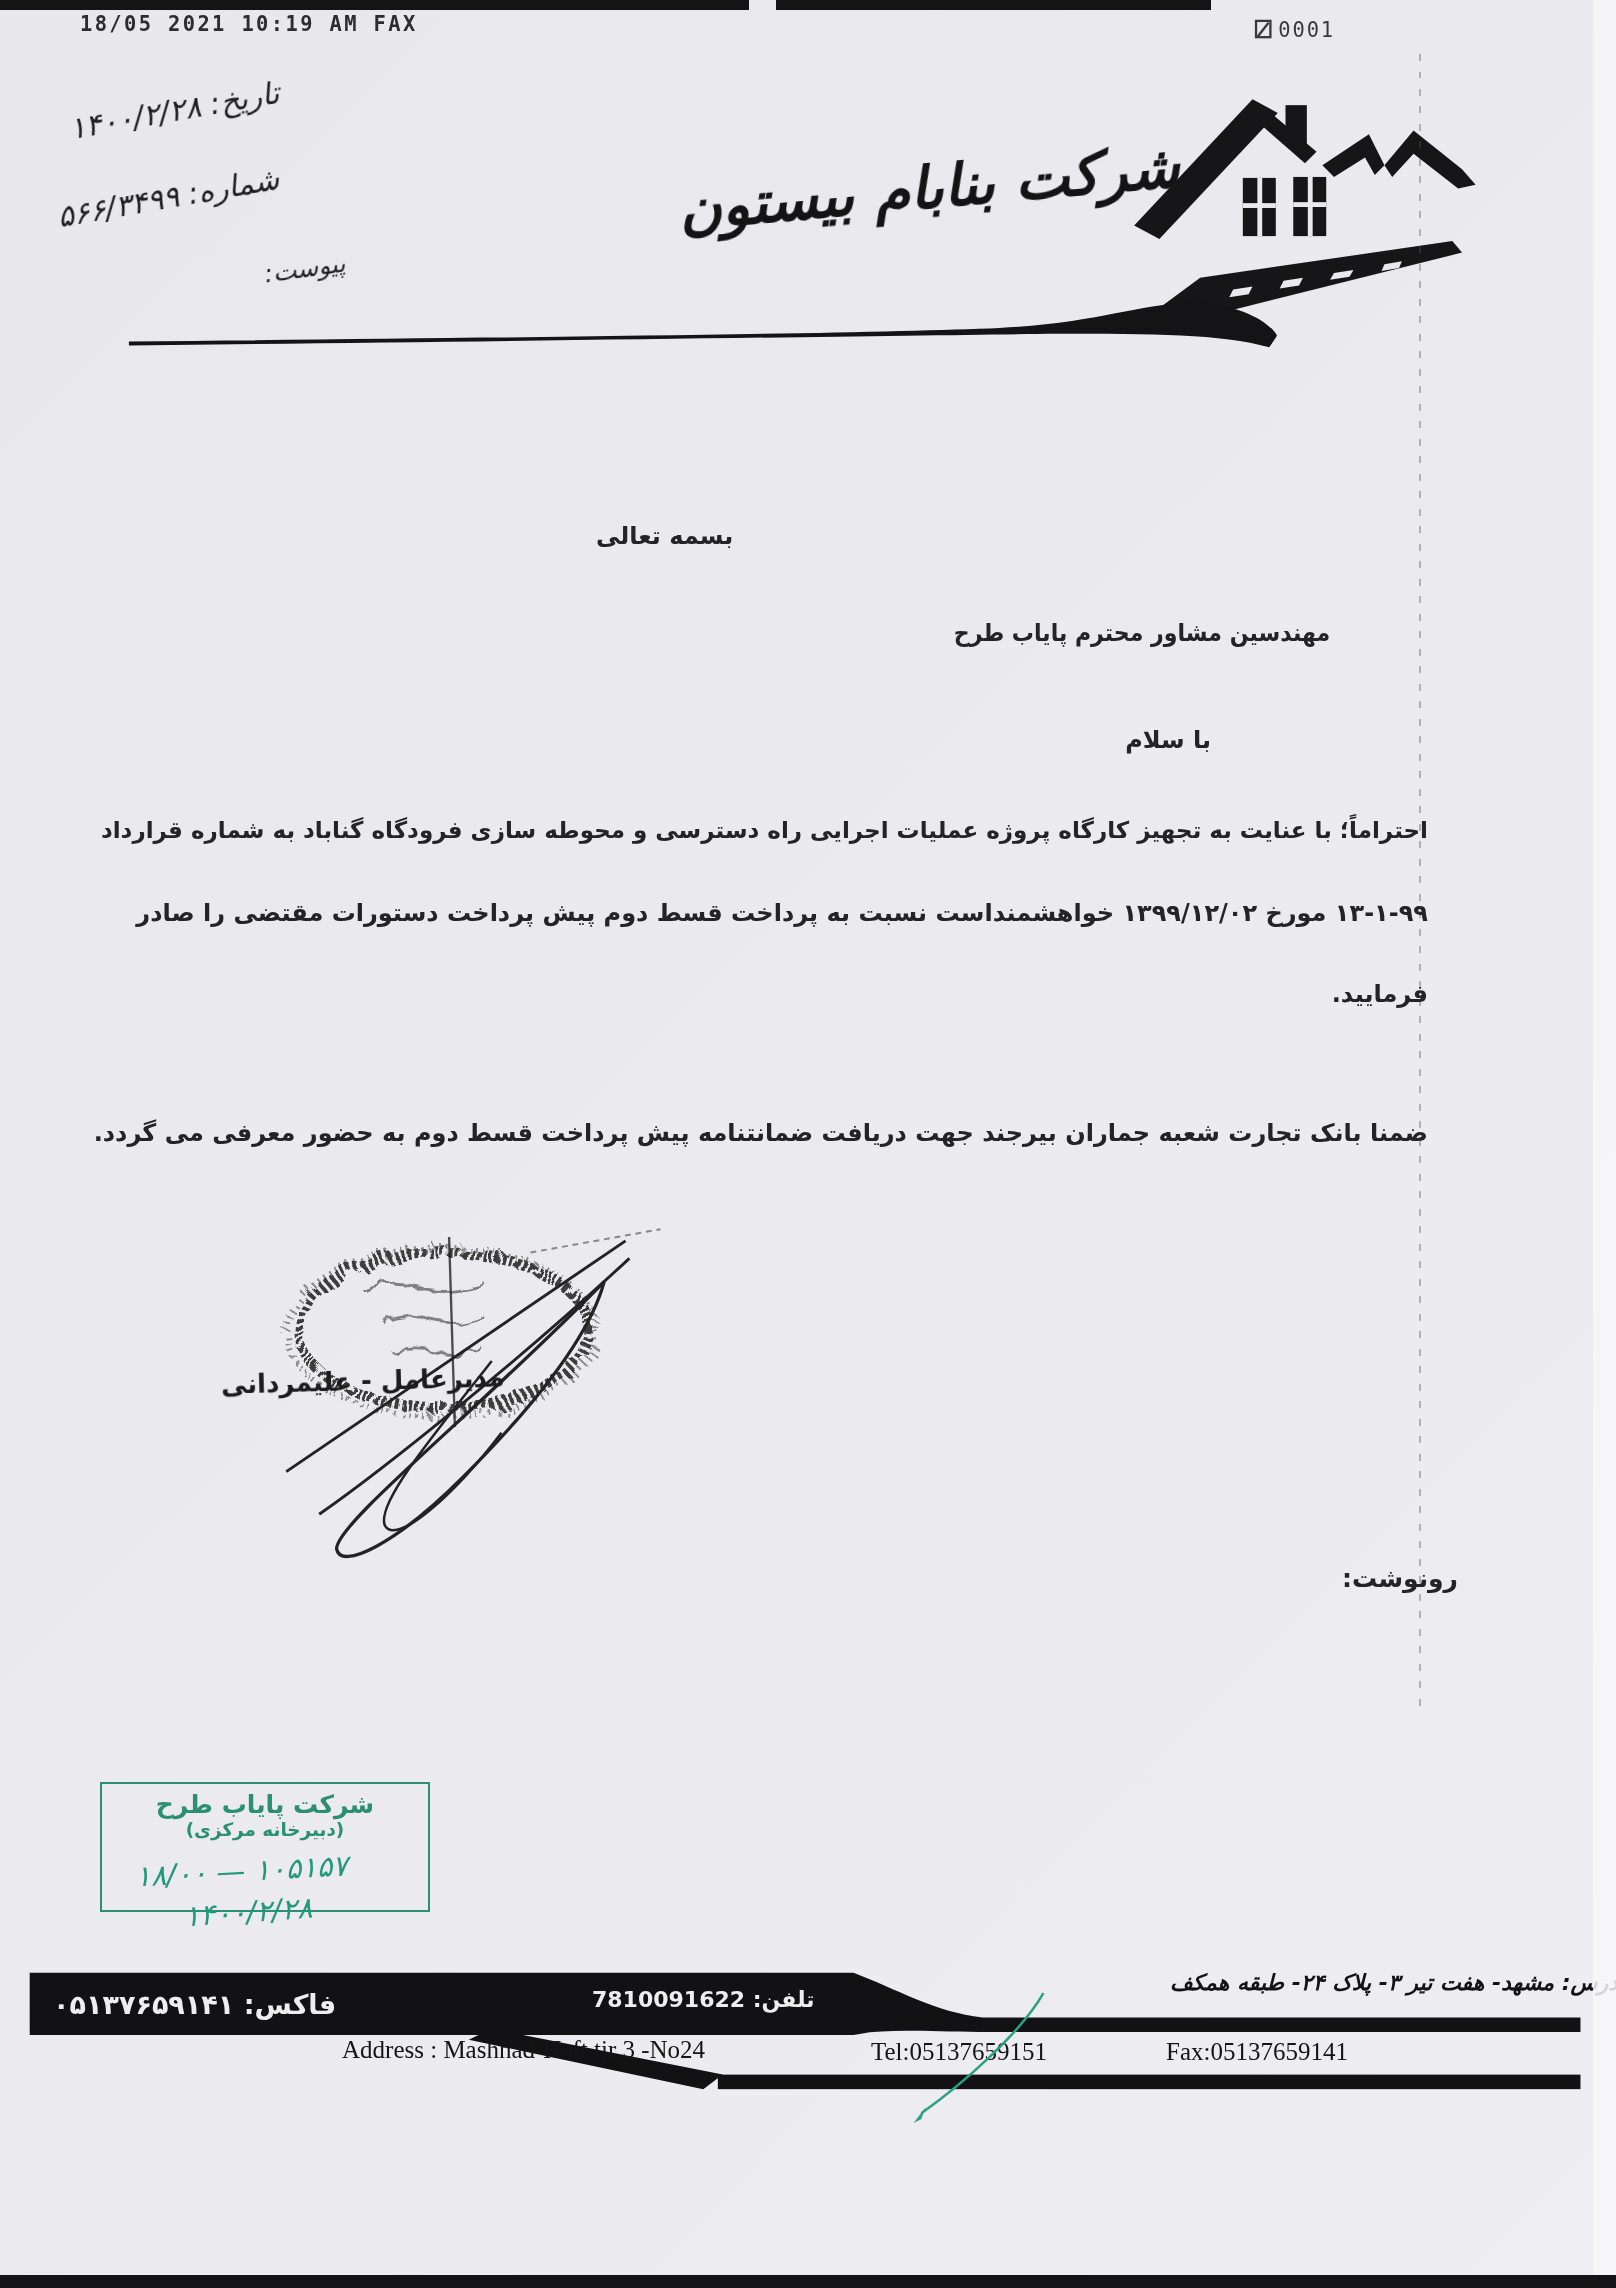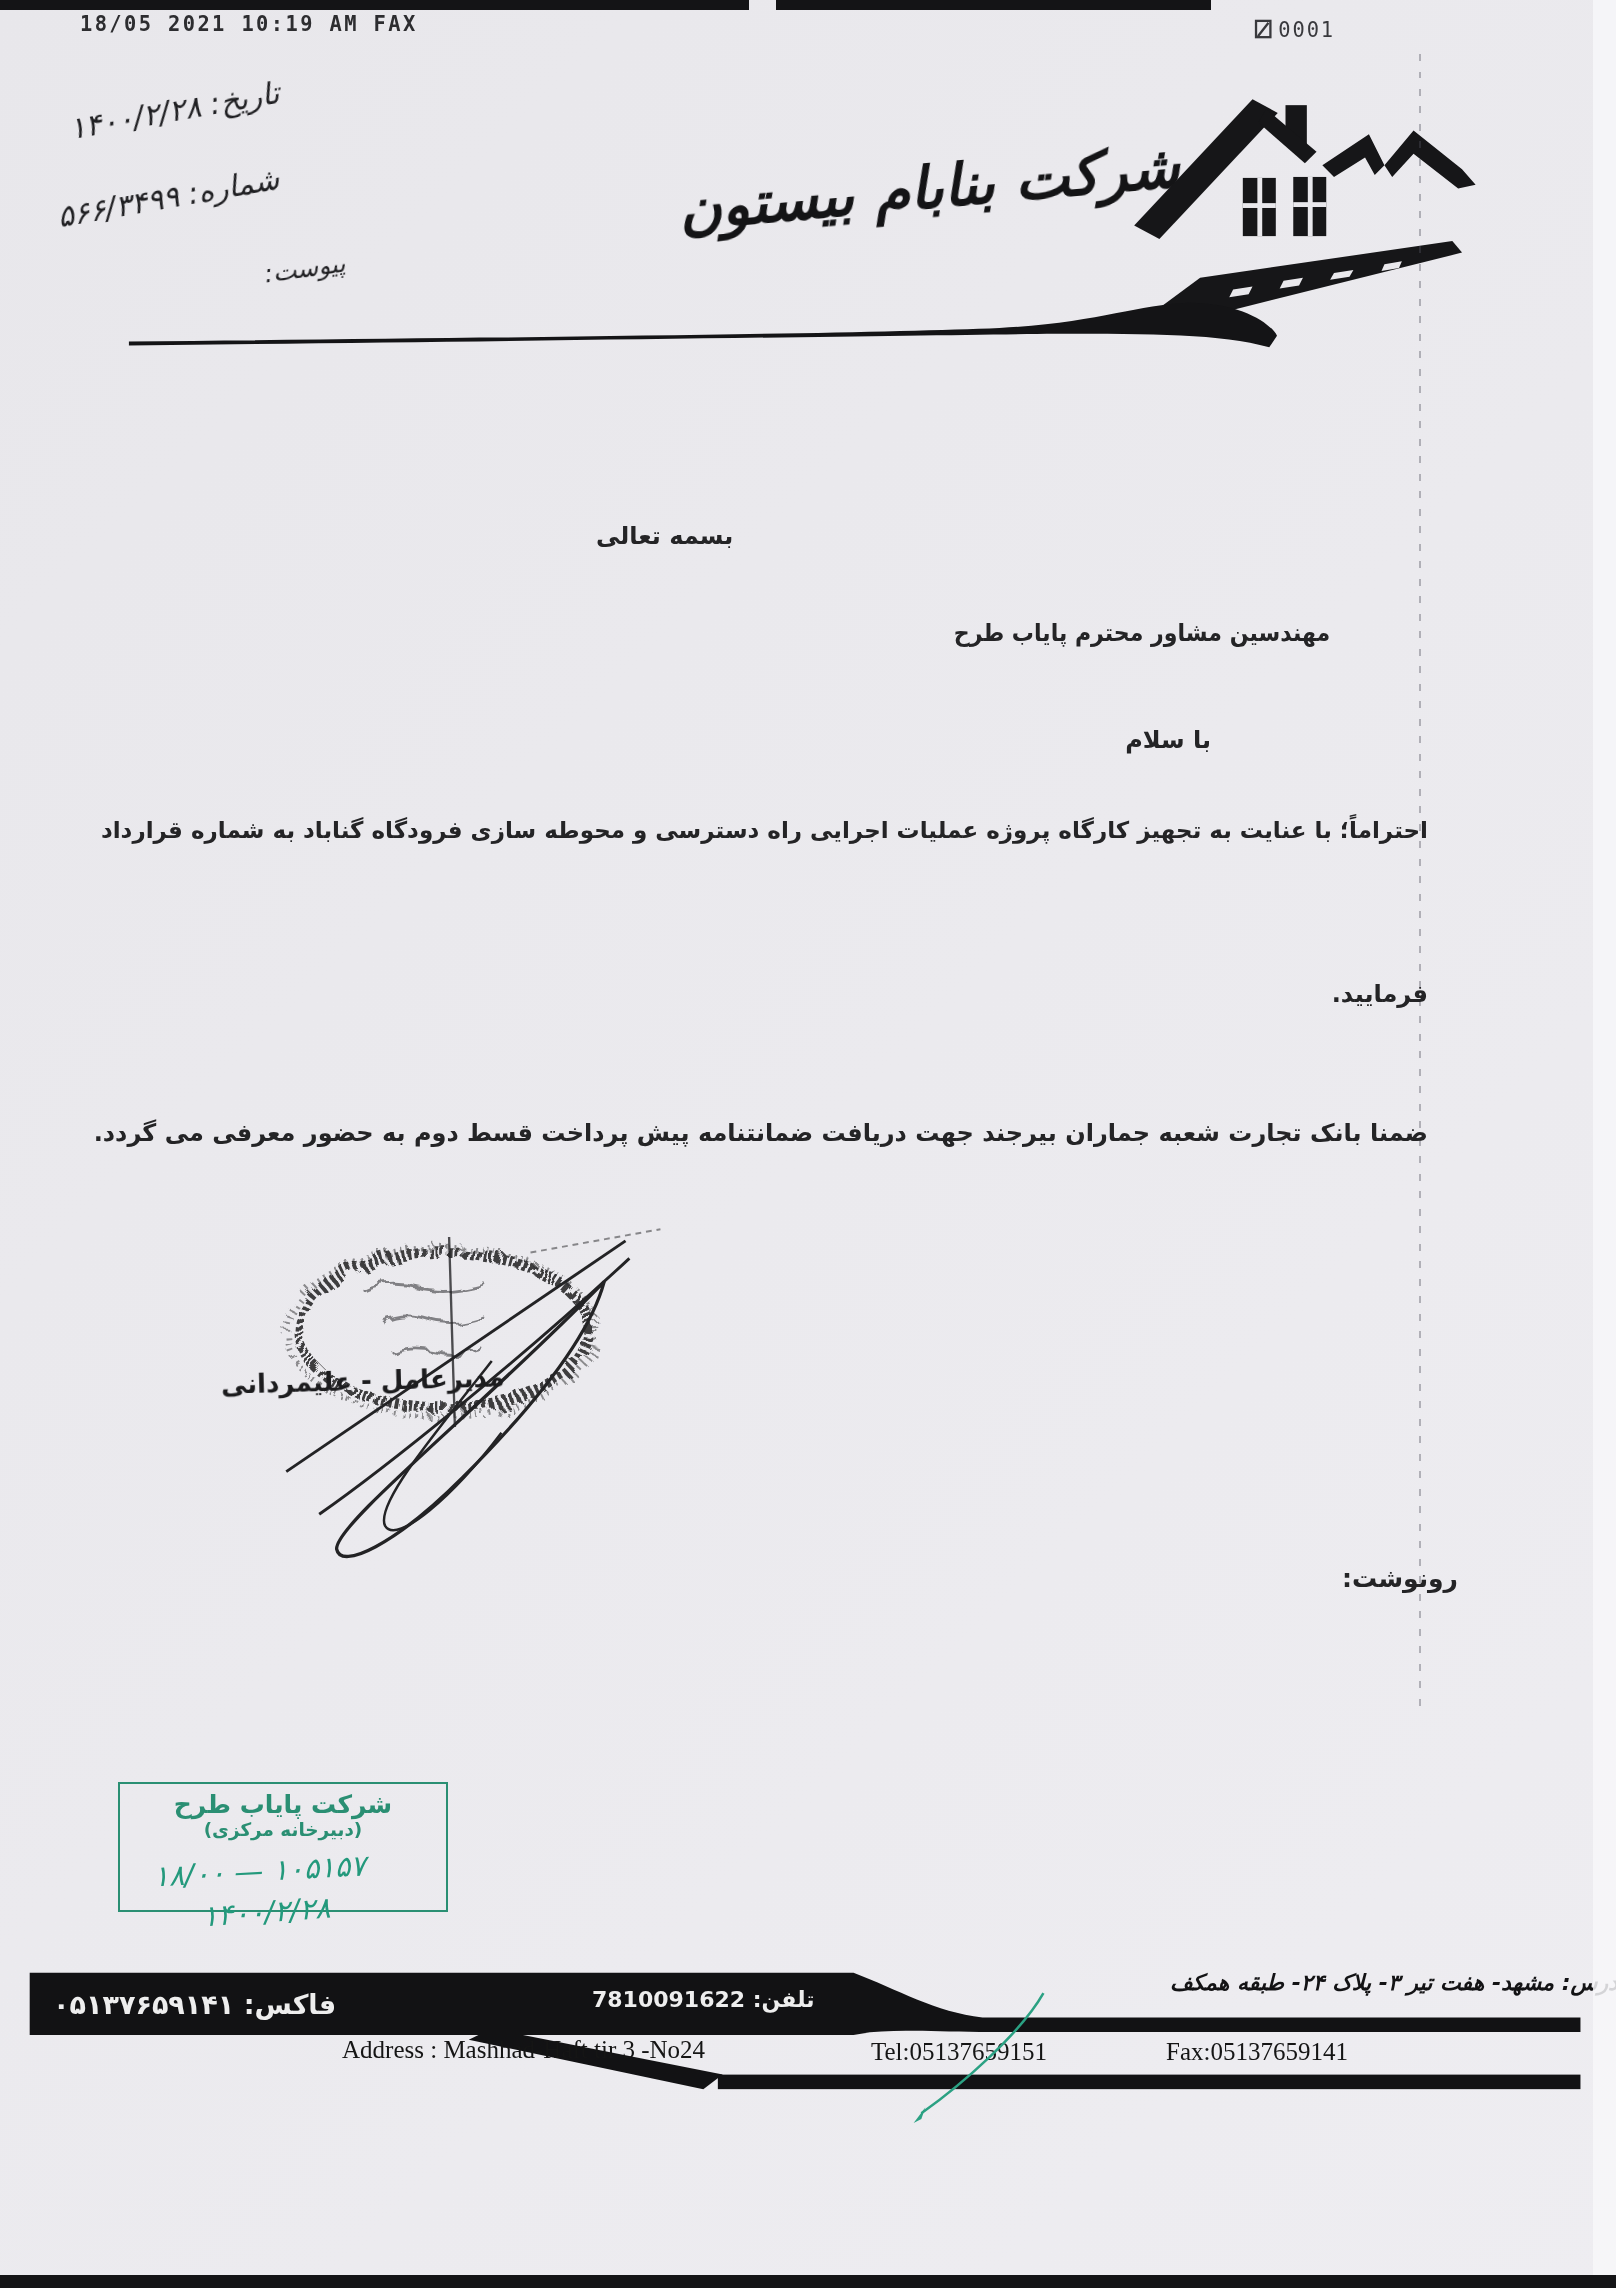--- a/index.html
+++ b/index.html
@@ -91,20 +91,21 @@
 
   <div class="abs fold" style="left:1419px;top:54px;height:1654px;"></div>
 
   <div class="abs fa bold scan" style="left:596px;top:522px;font-size:24px;">بسمه تعالی</div>
 
   <div class="abs fa bold scan" style="right:321px;top:619px;font-size:24px;transform:scaleX(.92);transform-origin:right center;">مهندسین مشاور محترم پایاب طرح</div>
 
   <div class="abs fa bold scan" style="right:440px;top:726px;font-size:24px;">با سلام</div>
 
   <div class="abs fa scan" style="right:223px;top:817px;font-size:23px;font-weight:600;">احتراماً؛ با عنایت به تجهیز کارگاه پروژه عملیات اجرایی راه دسترسی و محوطه سازی فرودگاه گناباد به شماره قرارداد</div>
+  <div class="abs fa scan" style="right:223px;top:899px;font-size:24px;font-weight:600;">۱۳-۱-۹۹ مورخ ۱۳۹۹/۱۲/۰۲ خواهشمنداست نسبت به پرداخت قسط دوم پیش پرداخت دستورات مقتضی را صادر</div>
   <div class="abs fa scan" style="right:223px;top:980px;font-size:24px;font-weight:600;">فرمایید.</div>
   <div class="abs fa scan" style="right:223px;top:1119px;font-size:24px;font-weight:600;">ضمنا بانک تجارت شعبه جماران بیرجند جهت دریافت ضمانتنامه پیش پرداخت قسط دوم به حضور معرفی می گردد.</div>
 
   <svg class="abs" style="left:199px;top:1225px;" width="475" height="340" viewBox="0 0 490 350">
     <defs>
       <filter id="rough" x="-20%" y="-20%" width="140%" height="140%">
         <feTurbulence type="fractalNoise" baseFrequency="0.055" numOctaves="2" result="n"></feTurbulence>
         <feDisplacementMap in="SourceGraphic" in2="n" scale="16"></feDisplacementMap>
         <feGaussianBlur stdDeviation="0.6"></feGaussianBlur>
       </filter>
@@ -124,21 +125,21 @@
       <path d="M418,58 C292,188 140,308 142,334 C146,356 202,330 272,260 C342,190 402,118 418,58" stroke-width="3.4"></path>
       <path d="M302,140 C232,228 182,290 192,310 C204,330 262,280 312,214" stroke-width="2.6"></path>
       <path d="M258,12 L264,208" stroke-width="2.4" opacity="0.8"></path>
       <path d="M342,28 L476,4" stroke-width="2" stroke-dasharray="6 5" opacity="0.5"></path>
     </g>
   </svg>
   <div class="abs fa bold scan" style="left:221px;top:1366px;font-size:26px;transform:rotate(-1.5deg);filter:blur(0.5px);color:#1c1c1e;letter-spacing:1.9px;">مدیرعامل - علیمردانی</div>
 
   <div class="abs fa bold scan" style="right:193px;top:1564px;font-size:25px;">رونوشت:</div>
 
-  <div id="rx-stamp" class="abs" style="left:118px;top:1782px;width:330px;height:130px;">
+  <div id="rx-stamp" class="abs" style="left:100px;top:1782px;width:330px;height:130px;">
     <div class="fa bold" style="margin-top:5.8px;font-size:25px;color:#2a8f73;letter-spacing:1px;">شرکت پایاب طرح</div>
     <div class="fa" style="font-size:18.4px;color:#2a8f73;font-weight:600;">(دبیرخانه مرکزی)</div>
     <div class="abs hand green" style="left:33px;top:70px;font-size:29px;direction:ltr;transform:rotate(-3deg);white-space:nowrap;font-family:'DejaVu Sans',sans-serif;">۱۸/۰۰ — ۱۰۵۱۵۷</div>
     <div class="abs hand green" style="left:82px;top:111px;font-size:29px;direction:rtl;transform:rotate(-4deg);white-space:nowrap;font-family:'DejaVu Sans',sans-serif;">۱۴۰۰/۲/۲۸</div>
   </div>
 
   <svg class="abs" style="left:24px;top:1968px;" width="1567" height="126" viewBox="0 0 1615 130">
     <g fill="#121214">
       <path d="M5,5 L855,5 C900,22 940,46 988,51 L1605,51 L1605,66 L985,66 C930,66 892,62 855,69 L5,69 Z"></path>
       <polygon points="468,69 514,69 720,110 700,125 458,74"></polygon>

